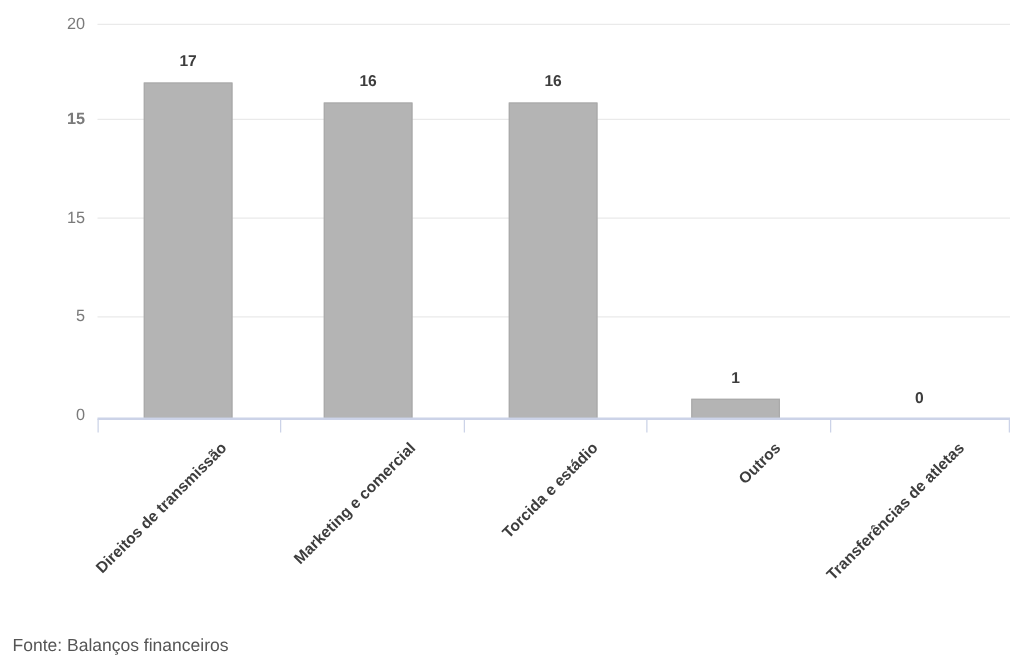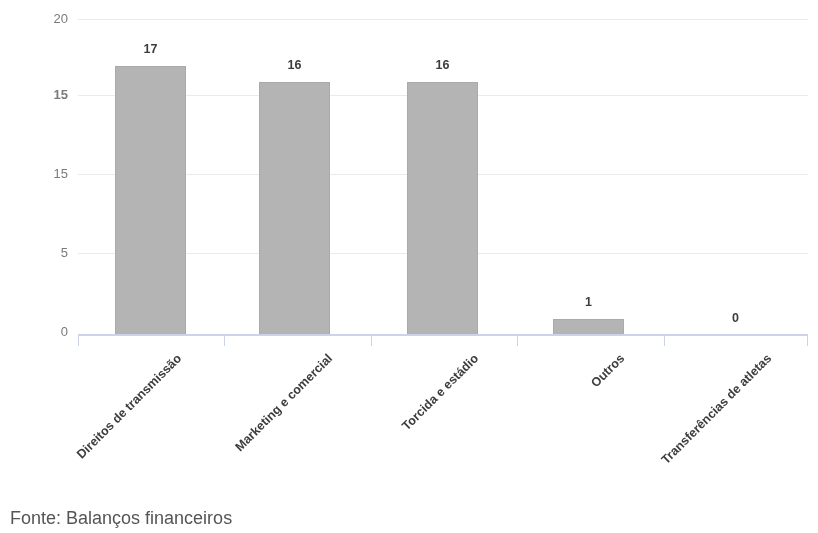--- a/index.html
+++ b/index.html
@@ -101,21 +101,21 @@
     transform-origin: right top;
     text-align: right;
     line-height: 1.1;
   }
 
   
   .source-note {
     position: absolute;
     left: 10px;
     top: 508px;
-    font-size: 18px;
+    font-size: 14px;
     font-weight: normal;
     color: #555555;
     white-space: nowrap;
   }
 </style>
 </head>
 <body>
 
 <div id="chart-root">
 

